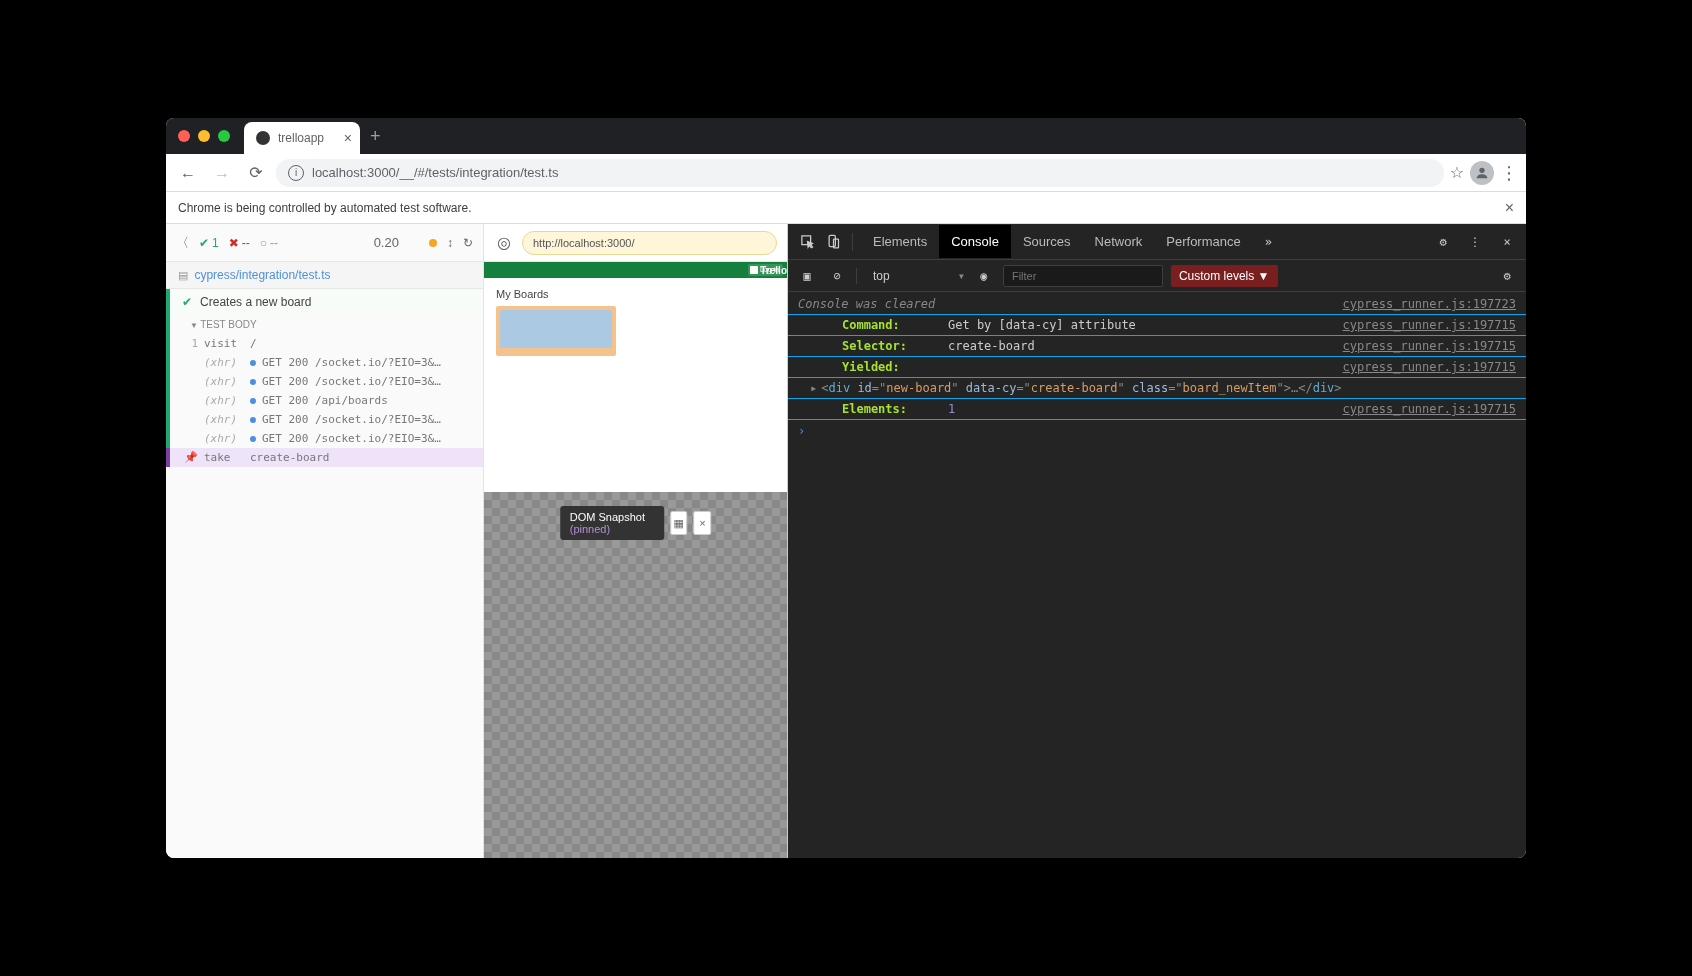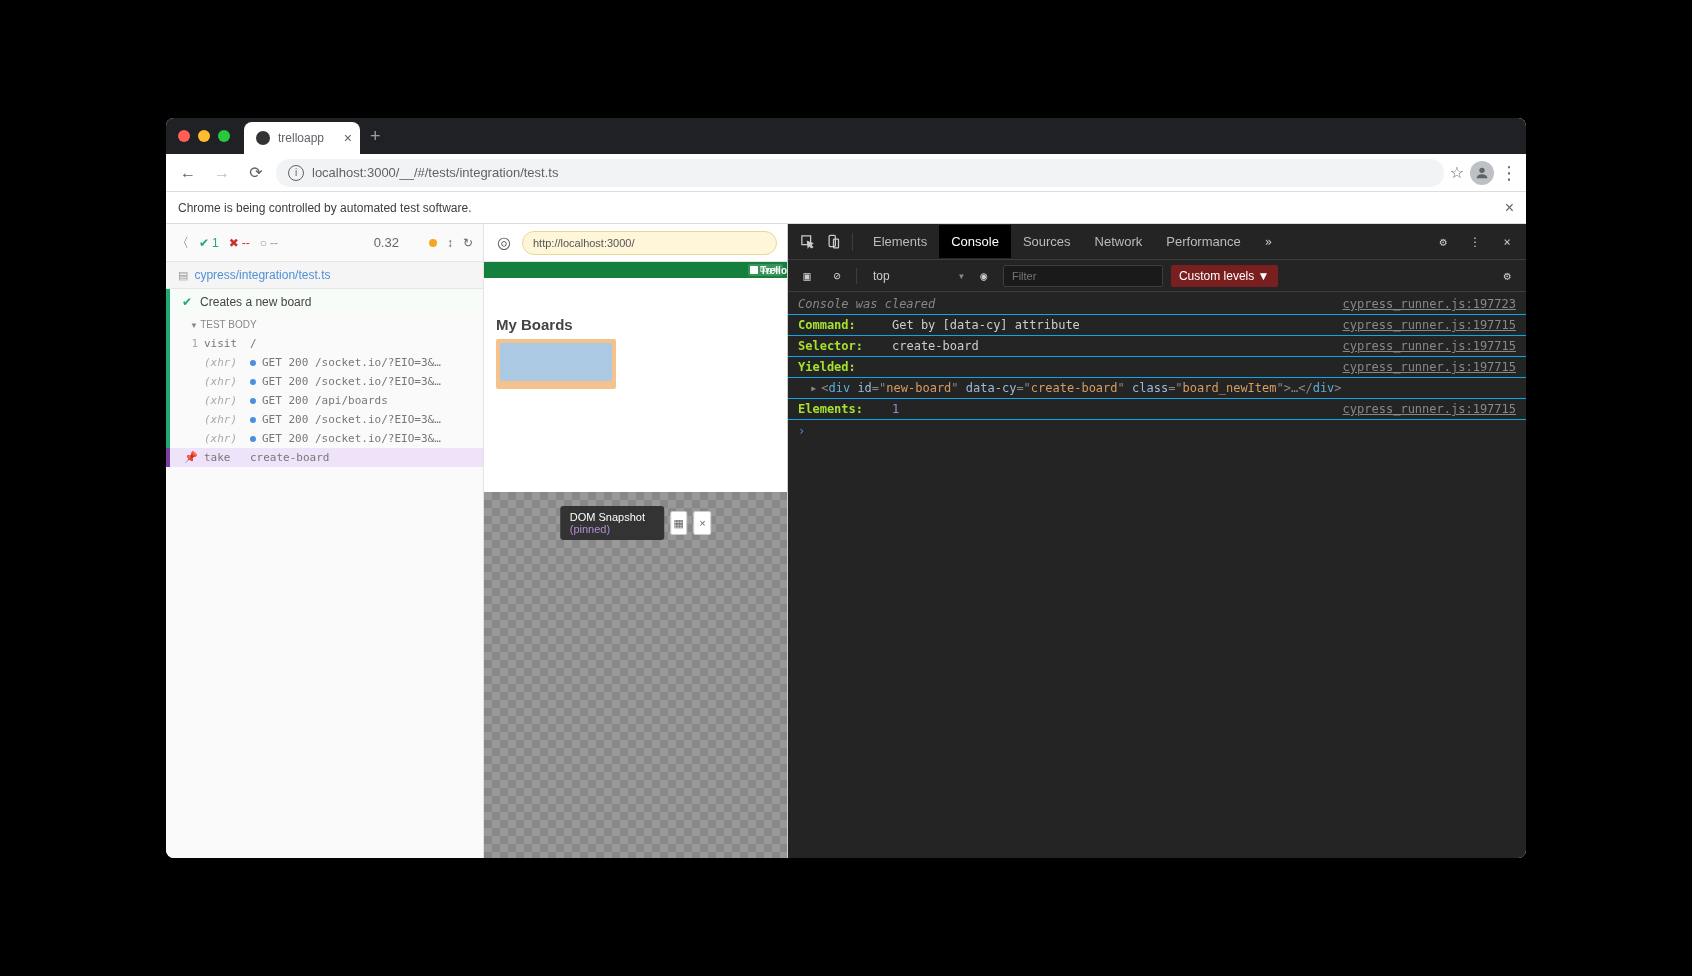--- a/index.html
+++ b/index.html
@@ -62,21 +62,21 @@
 .aut { width: 304px; background: #fff; display: flex; flex-direction: column; border-right: 1px solid #ccc; }
 .aut-hdr { height: 38px; display: flex; align-items: center; padding: 0 10px; gap: 8px; border-bottom: 1px solid #e6e6e6; }
 .sel-btn { width: 20px; height: 20px; display: flex; align-items: center; justify-content: center; color: #666; }
 .aut-url { flex: 1; height: 24px; background: #fff5d9; border: 1px solid #e6d996; border-radius: 12px; padding: 0 10px; font-size: 11px; color: #555; display: flex; align-items: center; }
 .aut-dim { text-align: right; padding: 4px 10px; font-size: 11px; color: #666; display: flex; justify-content: flex-end; gap: 4px; align-items: center; }
 .aut-preview { background: #fff; flex: 0 0 230px; position: relative; }
 .trello-bar { height: 16px; background: #15803d; display: flex; align-items: center; justify-content: flex-end; position: relative; }
 .trello-logo { color: #fff; font-size: 10px; font-weight: bold; display: flex; align-items: center; gap: 2px; }
 .trello-logo::before { content: ""; width: 8px; height: 8px; background: #fff; border-radius: 1px; }
 .login-btn { position: absolute; right: 4px; background: rgba(255,255,255,.15); color: #fff; font-size: 7px; padding: 2px 4px; border-radius: 2px; }
-.boards-label { font-size: 15px; color: #444; padding: 10px 12px 6px; font-weight: 700; margin-top: 28px; }
+.boards-label { font-size: 11px; color: #444; padding: 10px 12px 6px; font-weight: 400; }
 .board-item { margin: 0 12px; width: 120px; height: 50px; background: #f4c38d; border-radius: 2px; padding: 4px; }
 .board-inner { width: 100%; height: 38px; background: #acc9e4; border-radius: 2px; }
 .snap-area { flex: 1; background: repeating-conic-gradient(#888 0 25%, #999 0 50%) 0 0/16px 16px; position: relative; }
 .snap-label { position: absolute; top: 14px; left: 50%; transform: translateX(-50%); display: flex; align-items: center; gap: 0; }
 .snap-txt { background: #333; color: #fff; font-size: 11px; padding: 5px 10px; border-radius: 3px; }
 .snap-txt .pin-t { color: #b48ed6; }
 .snap-box { background: #fff; border: 1px solid #ccc; width: 24px; height: 24px; display: flex; align-items: center; justify-content: center; margin-left: 6px; border-radius: 2px; font-size: 11px; color: #666; }
 
 
 .devtools { flex: 1; background: #242424; color: #ccc; font-family: Menlo, Consolas, monospace; font-size: 12px; display: flex; flex-direction: column; }
@@ -84,21 +84,21 @@
 .dt-ico { width: 22px; height: 22px; display: flex; align-items: center; justify-content: center; color: #ccc; }
 .dt-tab { padding: 9px 12px; color: #bbb; font-family: -apple-system, sans-serif; font-size: 13px; }
 .dt-tab.active { background: #000; color: #fff; }
 .dt-more { color: #ccc; padding: 0 8px; }
 .dt-right { margin-left: auto; display: flex; gap: 10px; align-items: center; }
 .dt-filter { height: 32px; display: flex; align-items: center; padding: 0 8px; gap: 8px; border-bottom: 1px solid #3d3d3d; }
 .filter-input { flex: 0 0 160px; background: #1a1a1a; border: 1px solid #3d3d3d; height: 22px; padding: 0 8px; color: #888; font-size: 11px; border-radius: 2px; }
 .custom-levels { background: #7a1f1f; color: #fff; padding: 4px 8px; border-radius: 2px; font-size: 12px; font-family: -apple-system, sans-serif; }
 .dt-log { flex: 1; padding: 2px 0; }
 .log-row { display: flex; padding: 3px 10px; justify-content: space-between; border-bottom: 1px solid #0ea5e9; align-items: flex-start; }
-.log-left { display: flex; gap: 14px; flex: 1; }
+.log-left { display: flex; gap: 26px; flex: 1; margin-left: 44px; }
 .log-key { color: #a6e22e; font-weight: bold; min-width: 80px; }
 .log-val { color: #ccc; }
 .log-src { color: #888; text-decoration: underline; white-space: nowrap; }
 .log-cleared { color: #888; font-style: italic; }
 .dom-line { color: #888; padding-left: 12px; }
 .dom-line .tri { color: #888; margin-right: 4px; }
 .tag-open { color: #888; }
 .tag-name { color: #5db0d7; }
 .attr-n { color: #9bbbdc; }
 .attr-v { color: #d69d63; }
@@ -148,21 +148,21 @@
   </div>
 
   <div class="main">
 
     <div class="reporter">
       <div class="rep-header">
         <span class="chev">〈</span>
         <span class="stat pass">✔ <span>1</span></span>
         <span class="stat fail">✖ <span>--</span></span>
         <span class="stat pend">○ <span>--</span></span>
-        <span class="timer">0.32</span>
+        <span class="timer">0.20</span>
         <span style="width:10px"></span>
         <span class="circ yel"></span>
         <span class="rep-ico arrow-up">↕</span>
         <span class="rep-ico">↻</span>
       </div>
       <div class="rep-file">
         <span class="file-ico">▤</span>
         <span>cypress/integration/test.ts</span>
       </div>
       <div class="test-title">

